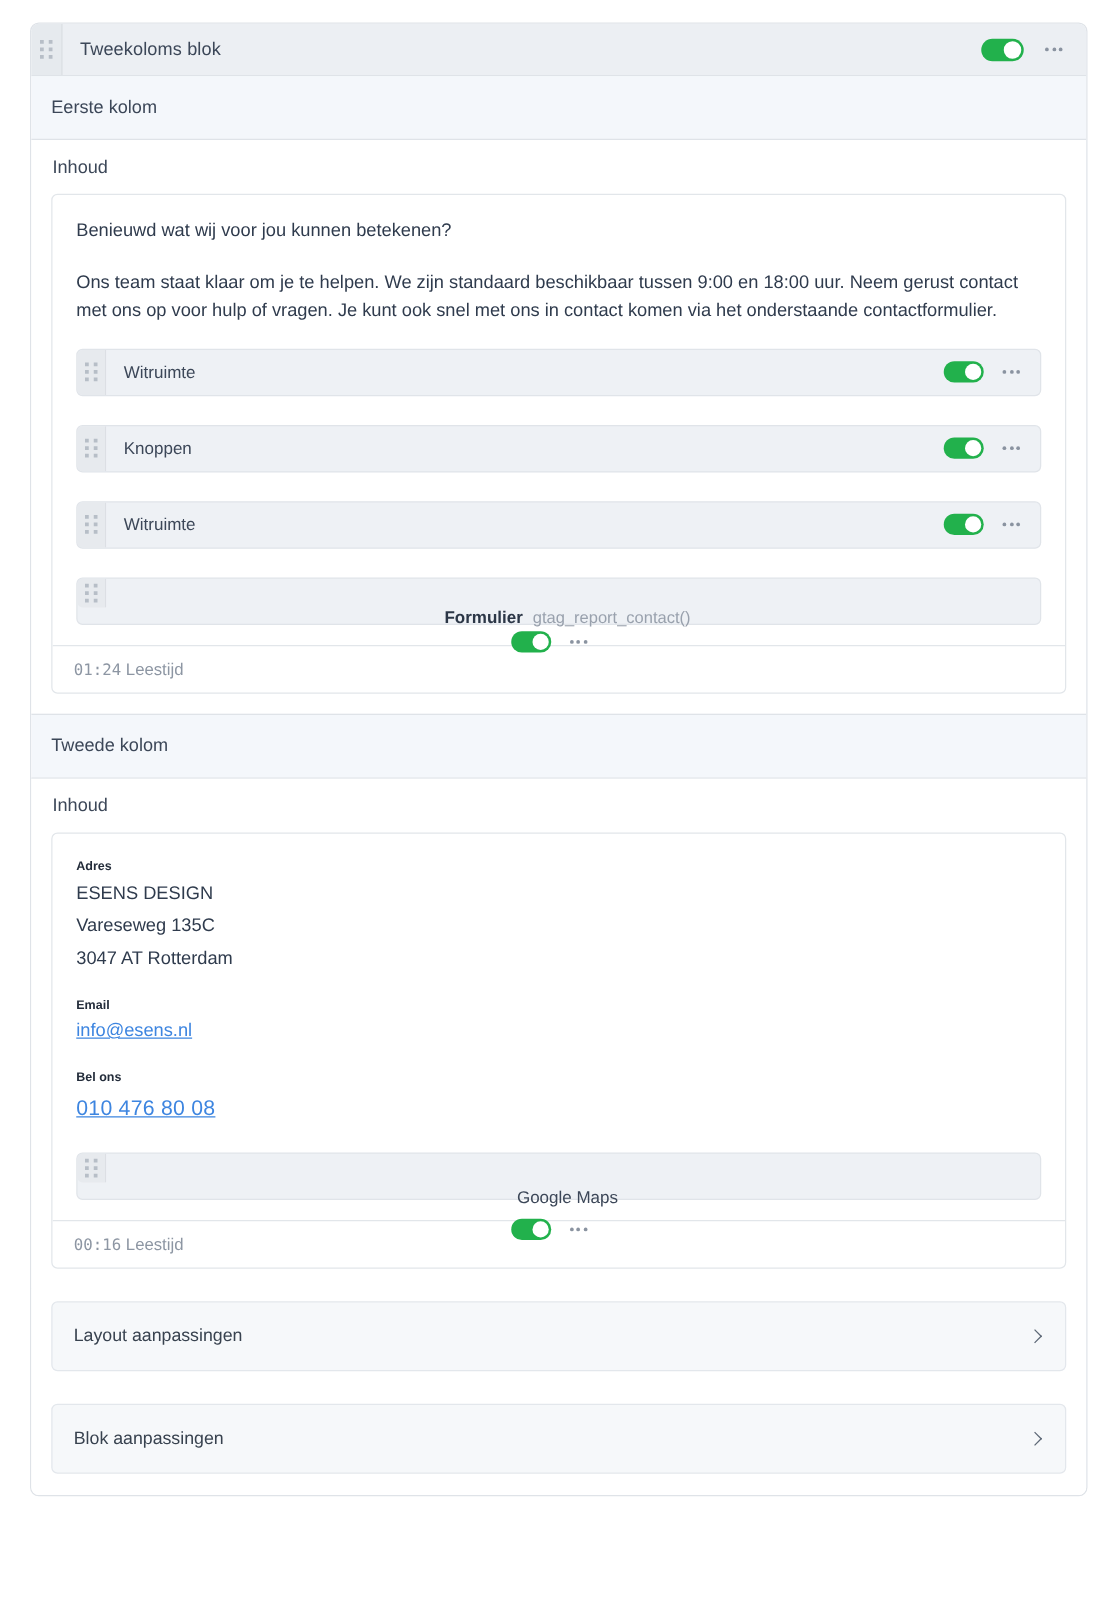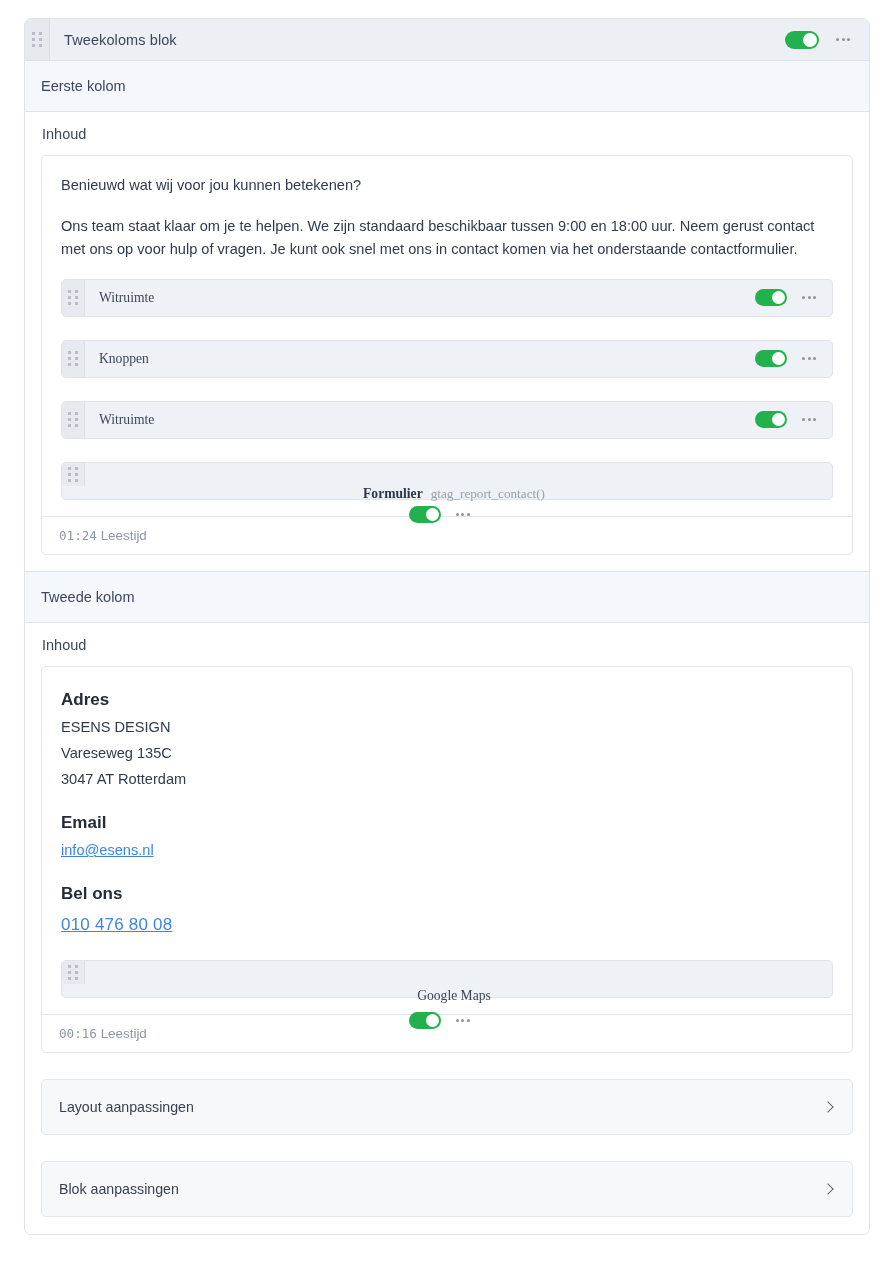--- a/index.html
+++ b/index.html
@@ -123,42 +123,42 @@
     border-right: 1px solid #dcdfe4;
     background: #e7eaee;
     width: 23px; flex: 0 0 23px;
     border-top-left-radius: 4px; border-bottom-left-radius: 4px;
   }
   .nested-label {
     flex: 1 1 auto;
     padding-left: 14px;
     font-size: 13.6px;
     color: #3c4758;
-    display: flex; align-items: flex-start; gap: 8px; font-family: Liberation Serif, serif;
+    display: flex; align-items: flex-start; gap: 8px;
   }
   .nested-label .strong { font-weight: 700; color: #2c3747; }
   .nested-label .muted { color: #99a1ad; font-size: 13.2px; }
   .nested-ctl { display: flex; align-items: center; gap: 9px; padding-right: 10px; }
 
   
   .readtime {
     border-top: 1px solid #e2e6ea;
     padding: 11px 17px;
     font-size: 13.4px;
     color: #8d96a3;
   }
   .readtime .t {
     font-family: "DejaVu Sans Mono", monospace;
     font-size: 12.6px;
   }
 
   
   .addr { font-size: 14.6px; line-height: 1.78; color: #2f3b4d; }
   .addr h4 {
-    margin: 0; font-size: 17px; font-weight: 700; color: #232c3a;
+    margin: 0; font-size: 10px; font-weight: 700; color: #232c3a;
   }
   .addr .line { display: block; }
   .addr .gap { height: 15px; }
   .addr a {
     color: #3d85e0; text-decoration: underline;
     font-size: 14.6px;
   }
   .addr a.phone { font-size: 17px; letter-spacing: .2px; }
   .addr .maps-wrap { margin-top: 20px; }
 

